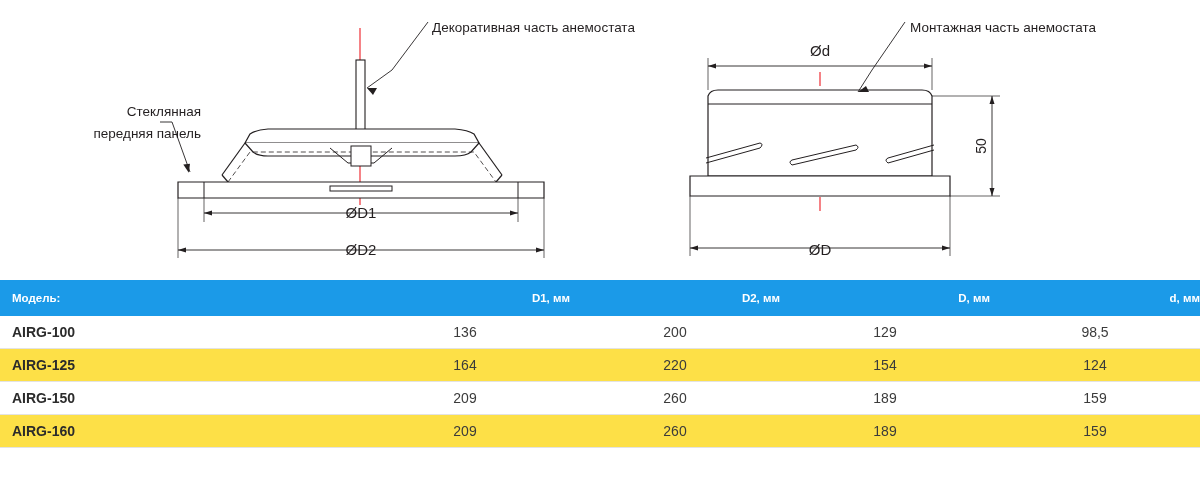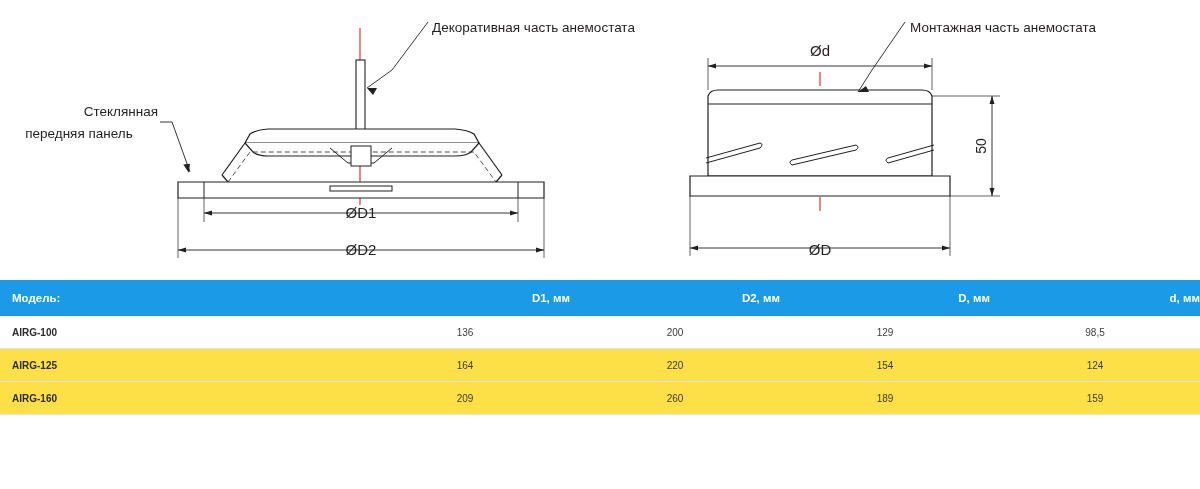--- a/index.html
+++ b/index.html
@@ -36,20 +36,21 @@
   .callout-text {
     position: absolute;
     font-size: 13.5px;
     color: #231f20;
     white-space: nowrap;
     line-height: 1.25;
     margin-top: 8px;
   }
   .callout-text.left {
     text-align: right;
+    padding-left: 43px;
   }
 
   
   #table-wrap {
     position: absolute;
     left: 0;
     top: 280px;
     width: 1200px;
   }
   table.spec {
@@ -71,21 +72,21 @@
   }
   table.spec thead th.model-col {
     text-align: left;
     padding-left: 12px;
   }
   table.spec thead th.val-col {
     text-align: right;
   }
   table.spec tbody td {
     height: 32px;
-    font-size: 10px;
+    font-size: 14px;
     color: #3b3b3b;
     vertical-align: middle;
     border-bottom: 1px solid #e3e3e3;
   }
   table.spec tbody td.model-col {
     text-align: left;
     padding-left: 12px;
     font-weight: bold;
     color: #2b2b2b;
   }
@@ -215,21 +216,21 @@
       <text class="dim-label" x="820" y="56" text-anchor="middle">Ød</text>
       <text class="dim-label" x="820" y="255" text-anchor="middle">ØD</text>
       <text class="dim-label-sm" x="986" y="146" text-anchor="middle" transform="rotate(-90 986 146)">50</text>
     </svg>
 
     <div class="callout-text" style="left:432px; top:12px;">Декоративная часть анемостата</div>
 
     <div class="callout-text" style="left:910px; top:12px;">Монтажная часть анемостата</div>
 
     <div class="callout-text left" style="left:0px; top:96px; width:158px;">Стеклянная</div>
-    <div class="callout-text left" style="left:0px; top:118px; width:158px;text-align:center;">передняя панель</div>
+    <div class="callout-text left" style="left:0px; top:118px; width:158px;">передняя панель</div>
   </div>
 
   <div id="table-wrap">
     <table class="spec">
       <colgroup>
         <col style="width:360px">
         <col style="width:210px">
         <col style="width:210px">
         <col style="width:210px">
         <col style="width:210px">
@@ -251,20 +252,27 @@
           <td class="val-col">129</td>
           <td class="val-col">98,5</td>
         </tr>
         <tr class="even">
           <td class="model-col">AIRG-125</td>
           <td class="val-col">164</td>
           <td class="val-col">220</td>
           <td class="val-col">154</td>
           <td class="val-col">124</td>
         </tr>
+        <tr class="odd">
+          <td class="model-col">AIRG-150</td>
+          <td class="val-col">209</td>
+          <td class="val-col">260</td>
+          <td class="val-col">189</td>
+          <td class="val-col">159</td>
+        </tr>
         <tr class="even">
           <td class="model-col">AIRG-160</td>
           <td class="val-col">209</td>
           <td class="val-col">260</td>
           <td class="val-col">189</td>
           <td class="val-col">159</td>
         </tr>
       </tbody>
     </table>
   </div>

